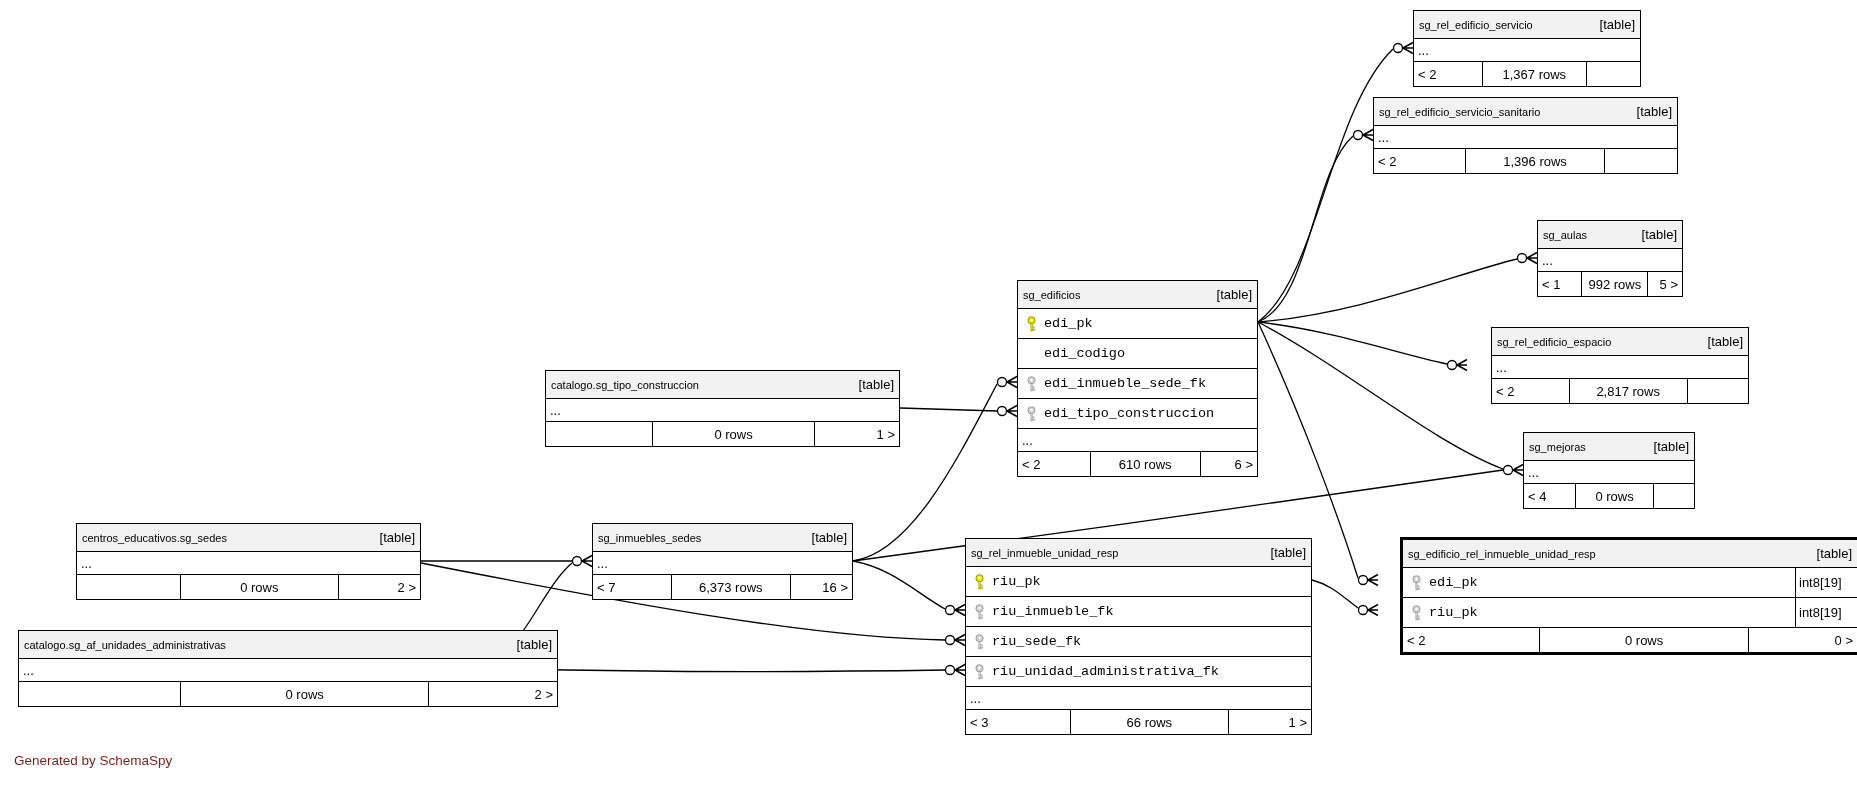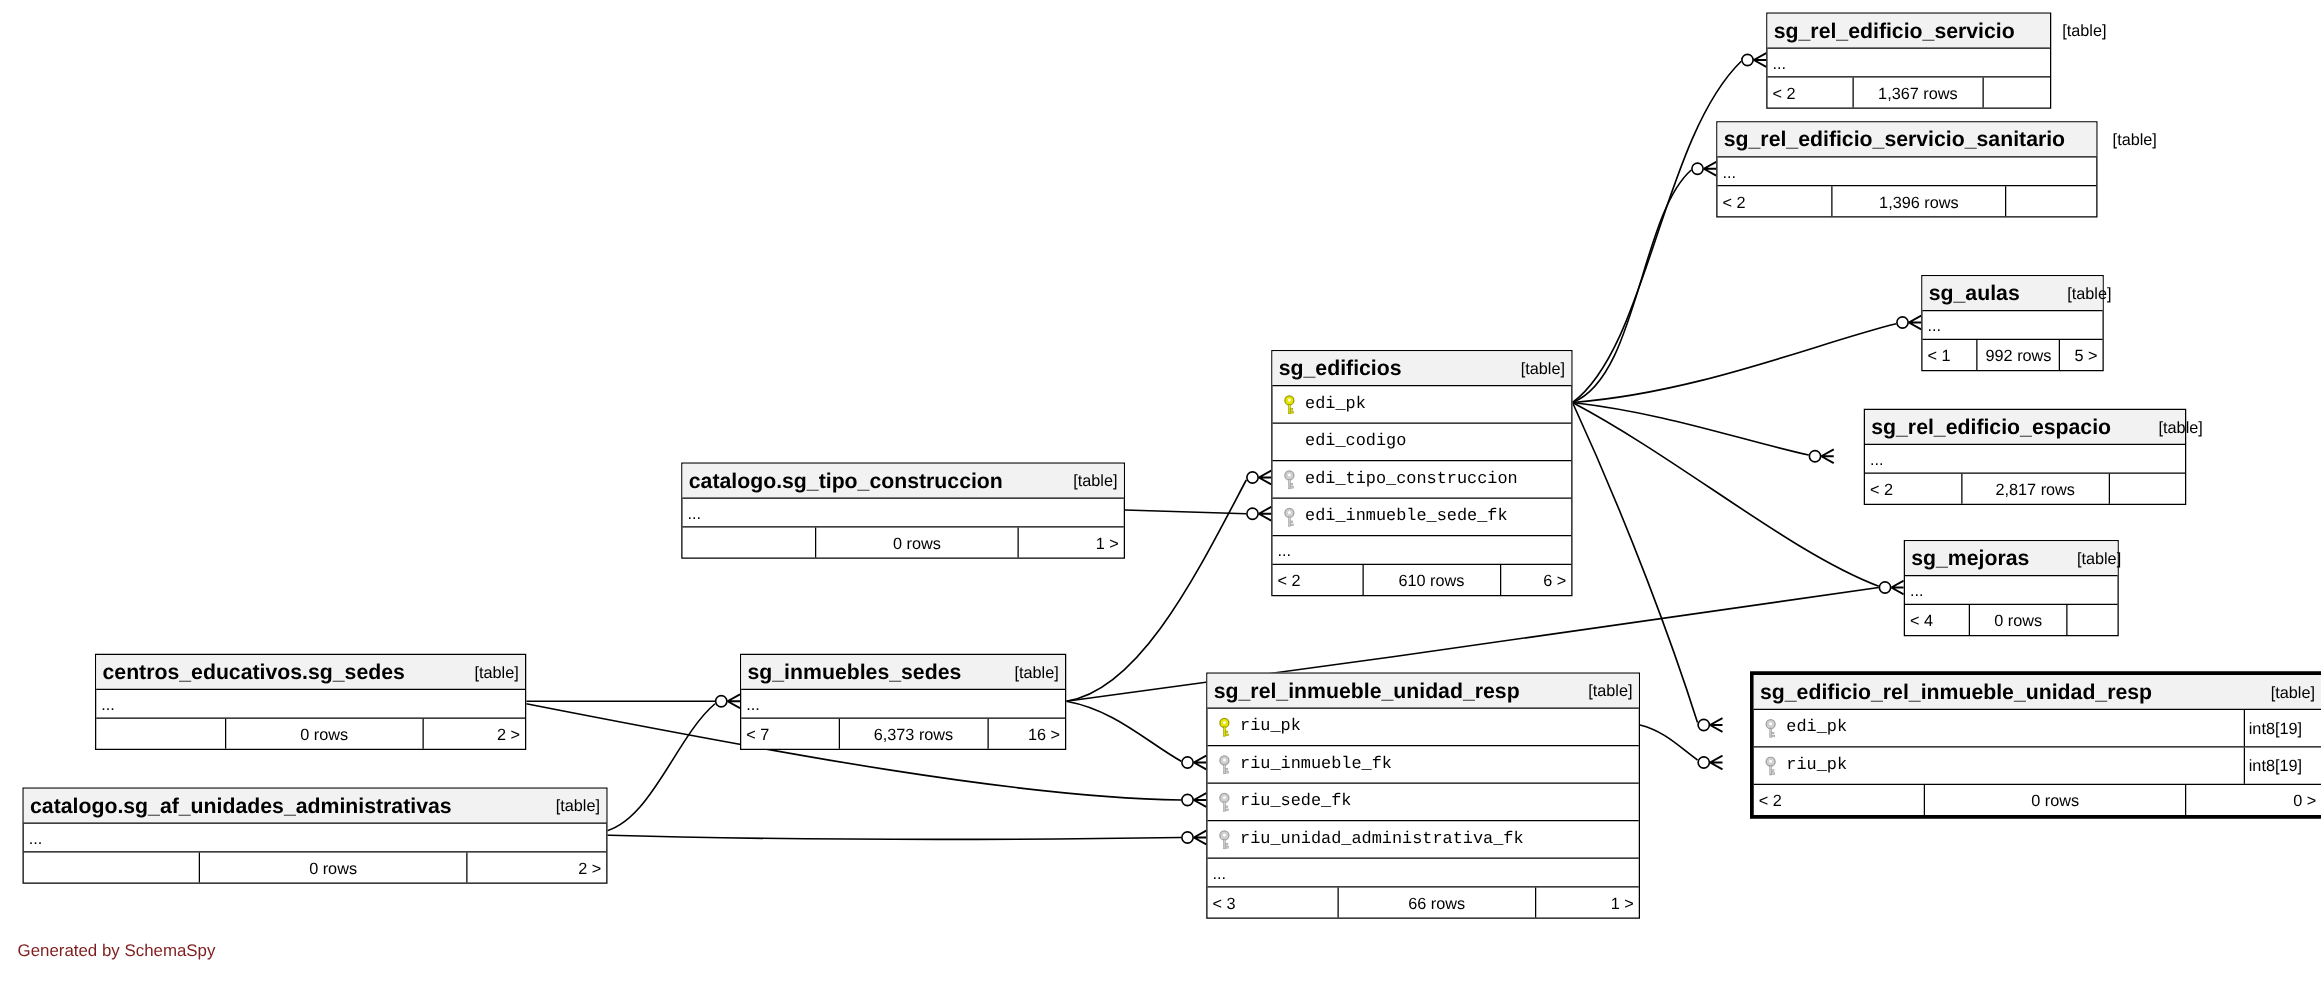--- a/index.html
+++ b/index.html
@@ -1,21 +1,21 @@
 <!DOCTYPE html>
 <html><head>
 <meta charset="utf-8">
 <style>
   html,body{margin:0;padding:0;background:#fff;font-family:"Liberation Sans",sans-serif;}
   #diagram{position:relative;width:1857px;height:787px;background:#fff;overflow:hidden;}
   #edges{position:absolute;left:0;top:0;z-index:1;}
   .tbl{position:absolute;background:#fff;border:1.5px solid #000;box-sizing:border-box;z-index:2;}
   .tbl.emph{border-width:3px;margin-left:22px;}
   .thead{display:flex;justify-content:space-between;align-items:center;background:#f2f2f2;height:27px;padding:0 5px;box-sizing:border-box;white-space:nowrap;}
-  .ttitle{font-weight:bold;font-size:17px;cursor:pointer;}
+  .ttitle{font-weight:normal;font-size:11px;cursor:pointer;}
   .tbadge{font-size:13px;margin-left:10px;font-weight:normal;padding-left:28px;}
   .trow{display:flex;align-items:center;height:30px;border-top:1px solid #000;box-sizing:border-box;font-size:13.5px;white-space:nowrap;}
   .keyslot{flex:0 0 26px;display:flex;justify-content:center;align-items:center;}
   .rlabel{flex:1;white-space:nowrap;font-family:Liberation Mono, monospace;}
   .rtype{flex:0 0 58px;border-left:1px solid #000;align-self:stretch;display:flex;align-items:center;padding-left:3px;font-size:13px;}
   .ellipsisrow{display:flex;align-items:center;height:23px;padding-left:4px;border-top:1px solid #000;box-sizing:border-box;font-size:13px;}
   .tfoot{display:flex;height:25px;border-top:1px solid #000;font-size:13px;box-sizing:border-box;}
   .fl{flex:0 0 30%;display:flex;align-items:center;padding-left:4px;box-sizing:border-box;}
   .fc{flex:1;display:flex;align-items:center;justify-content:center;border-left:1px solid #000;box-sizing:border-box;}
   .fr{flex:0 0 24%;display:flex;align-items:center;justify-content:flex-end;padding-right:4px;border-left:1px solid #000;box-sizing:border-box;}
@@ -179,33 +179,33 @@
       <div class="trow">
         <span class="keyslot">
           <svg width="11" height="16" viewBox="0 0 11 16">
             <circle cx="5.5" cy="4.3" r="3.6" fill="#d0d0d0" stroke="#9e9e9e" stroke-width="1"></circle>
             <circle cx="5.5" cy="4" r="1.2" fill="#ffffff"></circle>
             <rect x="4.8" y="7.4" width="1.5" height="7.6" fill="#d0d0d0" stroke="#9e9e9e" stroke-width="0.5"></rect>
             <rect x="6.1" y="10.8" width="2.1" height="1.3" fill="#d0d0d0" stroke="#9e9e9e" stroke-width="0.5"></rect>
             <rect x="6.1" y="13.2" width="2.7" height="1.3" fill="#d0d0d0" stroke="#9e9e9e" stroke-width="0.5"></rect>
           </svg>
         </span>
+        <span class="rlabel">edi_inmueble_sede_fk</span>
+      </div>
+      <div class="trow">
+        <span class="keyslot">
+          <svg width="11" height="16" viewBox="0 0 11 16">
+            <circle cx="5.5" cy="4.3" r="3.6" fill="#d0d0d0" stroke="#9e9e9e" stroke-width="1"></circle>
+            <circle cx="5.5" cy="4" r="1.2" fill="#ffffff"></circle>
+            <rect x="4.8" y="7.4" width="1.5" height="7.6" fill="#d0d0d0" stroke="#9e9e9e" stroke-width="0.5"></rect>
+            <rect x="6.1" y="10.8" width="2.1" height="1.3" fill="#d0d0d0" stroke="#9e9e9e" stroke-width="0.5"></rect>
+            <rect x="6.1" y="13.2" width="2.7" height="1.3" fill="#d0d0d0" stroke="#9e9e9e" stroke-width="0.5"></rect>
+          </svg>
+        </span>
         <span class="rlabel">edi_tipo_construccion</span>
-      </div>
-      <div class="trow">
-        <span class="keyslot">
-          <svg width="11" height="16" viewBox="0 0 11 16">
-            <circle cx="5.5" cy="4.3" r="3.6" fill="#d0d0d0" stroke="#9e9e9e" stroke-width="1"></circle>
-            <circle cx="5.5" cy="4" r="1.2" fill="#ffffff"></circle>
-            <rect x="4.8" y="7.4" width="1.5" height="7.6" fill="#d0d0d0" stroke="#9e9e9e" stroke-width="0.5"></rect>
-            <rect x="6.1" y="10.8" width="2.1" height="1.3" fill="#d0d0d0" stroke="#9e9e9e" stroke-width="0.5"></rect>
-            <rect x="6.1" y="13.2" width="2.7" height="1.3" fill="#d0d0d0" stroke="#9e9e9e" stroke-width="0.5"></rect>
-          </svg>
-        </span>
-        <span class="rlabel">edi_inmueble_sede_fk</span>
       </div>
       <div class="ellipsisrow">...</div>
       <div class="tfoot">
         <span class="fl">&lt; 2</span>
         <span class="fc">610 rows</span>
         <span class="fr">6 &gt;</span>
       </div>
     </div>
     <div class="tbl" style="left: 545px; top: 370px; width: 355px;">
       <div class="thead">
@@ -236,21 +236,21 @@
         <span class="ttitle">sg_inmuebles_sedes</span>
         <span class="tbadge">[table]</span>
       </div>
       <div class="ellipsisrow">...</div>
       <div class="tfoot">
         <span class="fl">&lt; 7</span>
         <span class="fc">6,373 rows</span>
         <span class="fr">16 &gt;</span>
       </div>
     </div>
-    <div class="tbl" style="left: 18px; top: 630px; width: 468px;">
+    <div class="tbl" style="left: 18px; top: 630px; width: 540px;">
       <div class="thead">
         <span class="ttitle">catalogo.sg_af_unidades_administrativas</span>
         <span class="tbadge">[table]</span>
       </div>
       <div class="ellipsisrow">...</div>
       <div class="tfoot">
         <span class="fl"></span>
         <span class="fc">0 rows</span>
         <span class="fr">2 &gt;</span>
       </div>

